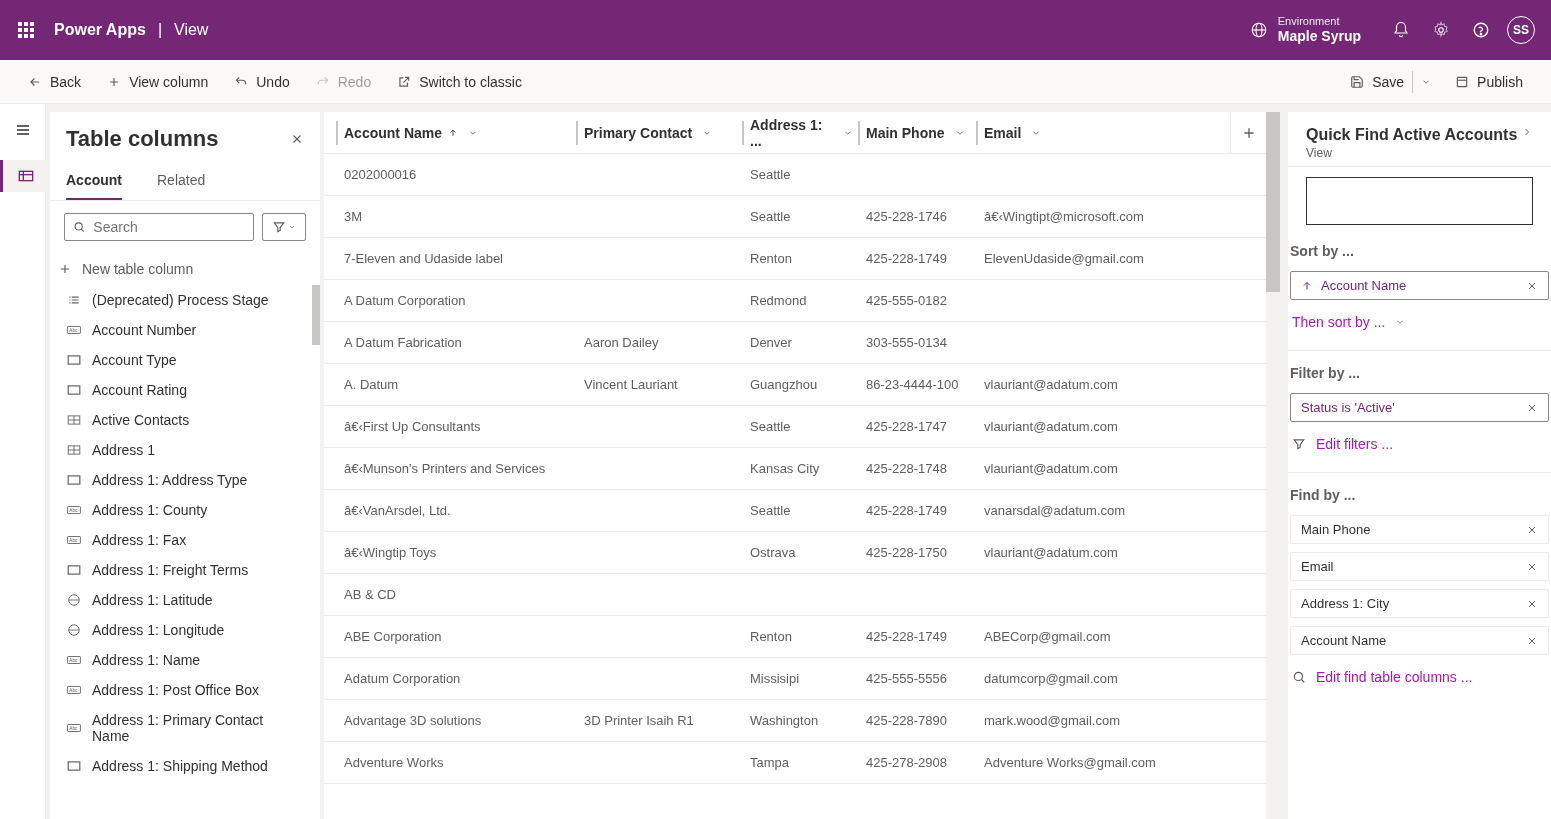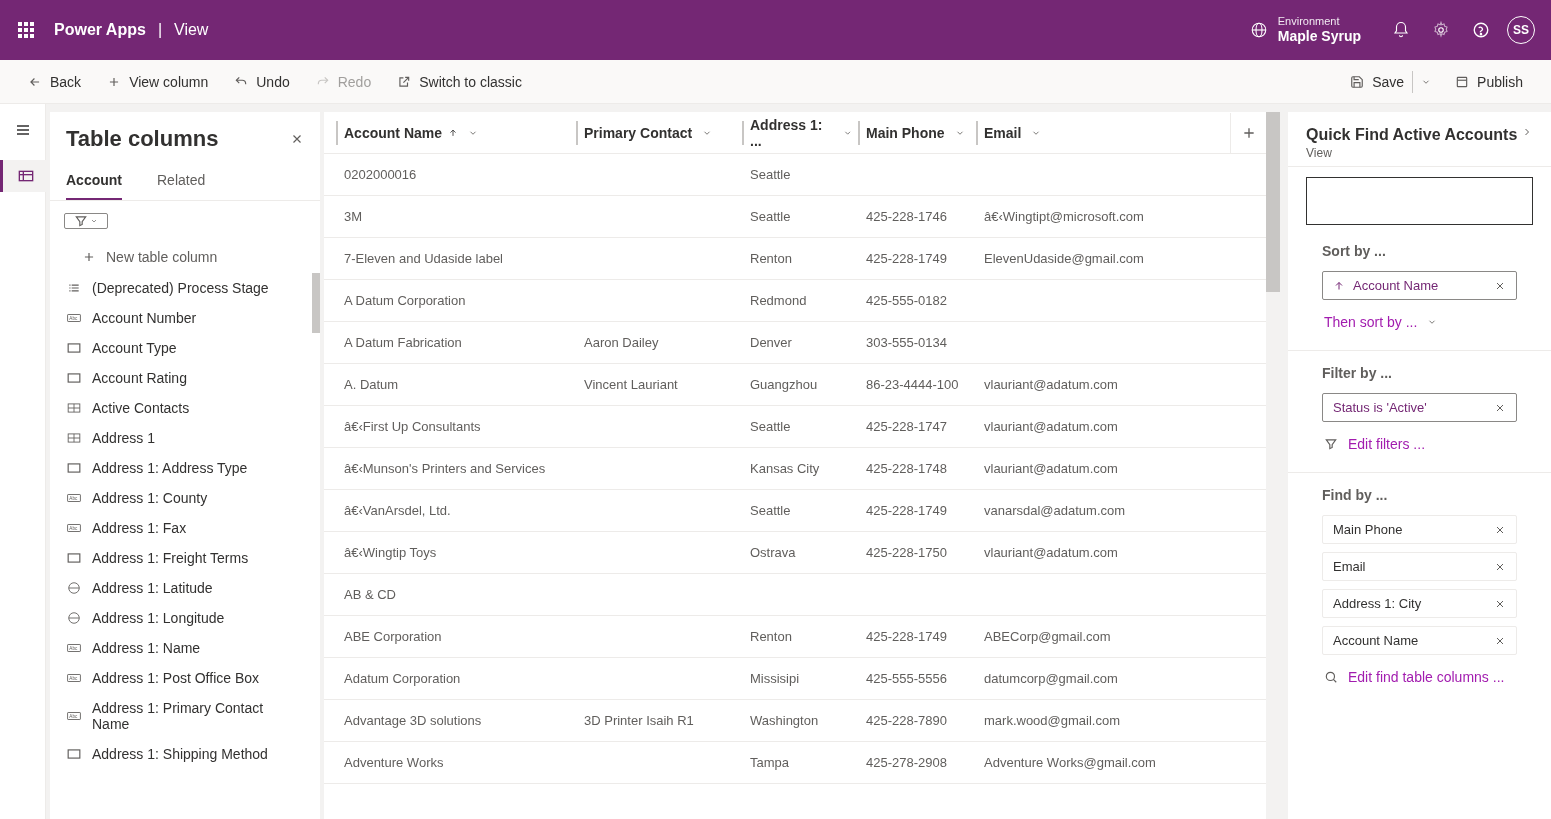--- a/index.html
+++ b/index.html
@@ -35,21 +35,21 @@
 .left-panel { width: 270px; background: #fff; margin: 8px 0 0 4px; display: flex; flex-direction: column; position: relative; }
 .lp-header { display: flex; align-items: center; justify-content: space-between; padding: 14px 16px 8px; }
 .lp-title { font-size: 22px; font-weight: 600; }
 .lp-tabs { display: flex; gap: 35px; padding: 4px 16px 0; border-bottom: 1px solid #edebe9; }
 .lp-tab { padding: 8px 0 10px; cursor: pointer; color: #605e5c; }
 .lp-tab.active { color: #323130; border-bottom: 2px solid #742774; font-weight: 600; }
 .lp-search-row { display: flex; gap: 8px; padding: 12px 14px; }
 .lp-search { flex: 1; display: flex; align-items: center; gap: 8px; border: 1px solid #8a8886; border-radius: 2px; padding: 5px 8px; }
 .lp-search input { border: none; outline: none; width: 100%; font-size: 14px; }
 .lp-filter { width: 44px; display: flex; align-items: center; justify-content: center; gap: 2px; border: 1px solid #8a8886; border-radius: 2px; }
-.lp-new { padding: 8px 32px; display: flex; align-items: center; gap: 10px; color: #605e5c; cursor: pointer; }
+.lp-new { padding: 8px 8px; display: flex; align-items: center; gap: 10px; color: #605e5c; cursor: pointer; }
 .col-list { flex: 1; overflow-y: auto; position: relative; }
 .col-item { display: flex; align-items: center; gap: 10px; padding: 7px 16px; cursor: pointer; color: #323130; }
 .col-icon { width: 16px; height: 16px; display: flex; align-items: center; justify-content: center; flex-shrink: 0; }
 .scrollthumb { position: absolute; right: 0; top: 0; width: 8px; height: 60px; background: #c8c6c4; }
 
 .grid-wrap { flex: 1; margin: 8px 4px 0; display: flex; position: relative; }
 .grid { flex: 1; background: #fff; display: flex; flex-direction: column; overflow: hidden; }
 .grid-header { display: flex; border-bottom: 1px solid #edebe9; height: 42px; align-items: center; padding-left: 12px; }
 .gh { display: flex; align-items: center; gap: 6px; font-weight: 600; color: #323130; border-left: 2px solid #c8c6c4; padding-left: 6px; padding-right: 6px; height: 24px; cursor: pointer; }
 .gh .chev { margin-left: 4px; }
@@ -69,21 +69,21 @@
 .row .cc5 { width: 260px; }
 .grid-vscroll { width: 14px; background: #f3f2f1; position: relative; }
 .gvs-thumb { position: absolute; top: 0; width: 14px; height: 180px; background: #c8c6c4; }
 .grid-hscroll { position: absolute; bottom: 0; left: 0; right: 14px; height: 12px; background: #f3f2f1; }
 
 .right-panel { width: 263px; background: #fff; margin: 8px 0 0 4px; display: flex; flex-direction: column; overflow-y: auto; }
 .rp-head { padding: 14px 18px 6px; border-bottom: 1px solid #edebe9; display: flex; justify-content: space-between; align-items: flex-start; }
 .rp-title { font-size: 16px; font-weight: 600; }
 .rp-sub { font-size: 12px; color: #605e5c; margin-top: 2px; }
 .rp-box { margin: 10px 18px 14px; border: 1px solid #323130; height: 48px; }
-.rp-section { padding: 14px 34px; border-top: 1px solid #edebe9; }
+.rp-section { padding: 14px 2px; border-top: 1px solid #edebe9; }
 .rp-section.first { border-top: none; padding-top: 4px; }
 .rp-sec-title { font-weight: 600; color: #605e5c; margin-bottom: 12px; }
 .pill { border: 1px solid #8a8886; border-radius: 2px; display: flex; align-items: center; padding: 6px 10px; margin-bottom: 8px; color: #742774; cursor: pointer; }
 .pill.light { border-color: #edebe9; color: #323130; }
 .pill-text { flex: 1; font-size: 13px; }
 .pill .x { color: #605e5c; cursor: pointer; padding-left: 6px; }
 .rp-link { display: flex; align-items: center; gap: 10px; color: #a21caf; padding: 6px 2px; cursor: pointer; }
 </style>
 </head>
 <body>
@@ -224,20 +224,27 @@
           <svg width="14" height="14" viewBox="0 0 24 24" fill="none" stroke="#605e5c" stroke-width="2">
             <path d="M18 6L6 18M6 6l12 12"></path>
           </svg>
         </span>
     </div>
     <div class="lp-tabs">
       <div class="lp-tab active">Account</div>
       <div class="lp-tab">Related</div>
     </div>
     <div class="lp-search-row">
+      <div class="lp-search">
+        <svg width="14" height="14" viewBox="0 0 24 24" fill="none" stroke="#605e5c" stroke-width="2">
+            <circle cx="11" cy="11" r="7"></circle>
+            <path d="M21 21l-5-5"></path>
+          </svg>
+        <input placeholder="Search" style="">
+      </div>
       <div class="lp-filter">
         <svg width="14" height="14" viewBox="0 0 24 24" fill="none" stroke="#605e5c" stroke-width="2">
             <path d="M4 5h16l-6 8v5l-4 2v-7L4 5z"></path>
           </svg>
         <svg width="8" height="8" viewBox="0 0 24 24" fill="none" stroke="#605e5c" stroke-width="2">
             <path d="M6 9l6 6 6-6"></path>
           </svg>
       </div>
     </div>
     <div class="lp-new">

